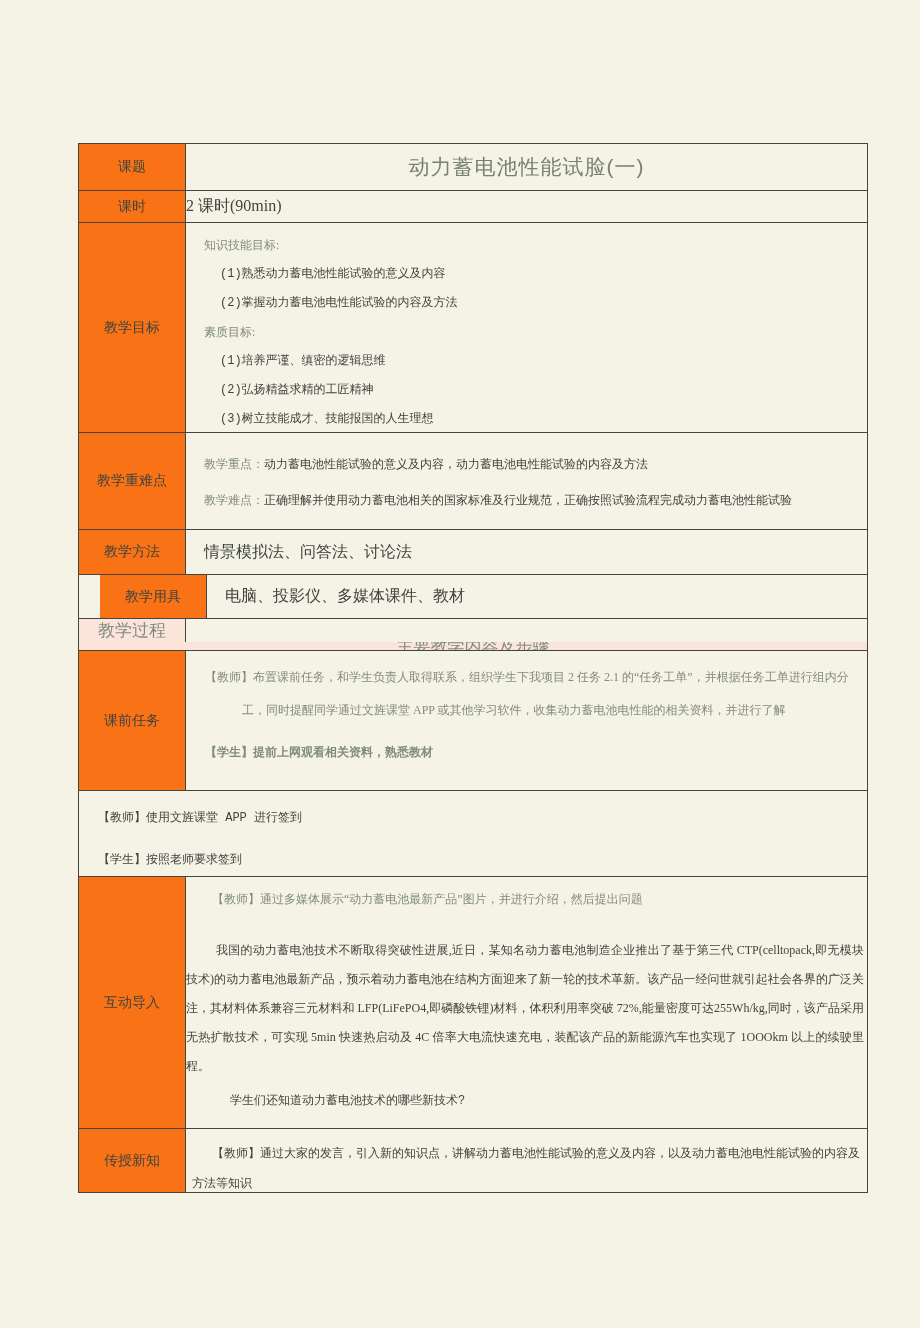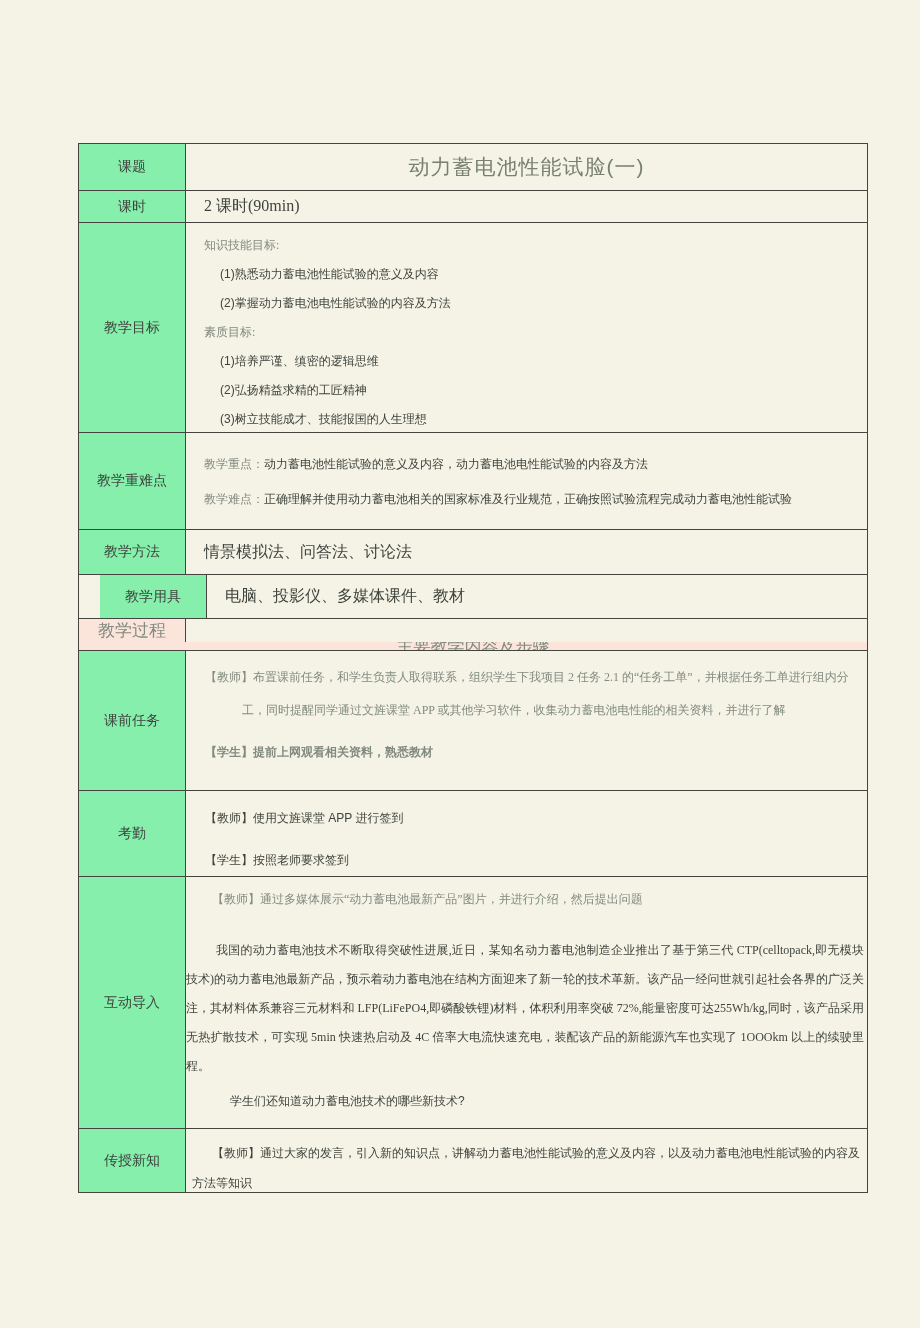--- a/index.html
+++ b/index.html
@@ -10,42 +10,42 @@
     color:#3e433d;
   }
   .doc{
     position:absolute;left:78px;top:143px;width:788px;
     border:1px solid #45453f;background:#f5f3e5;
   }
   .row{display:flex;box-sizing:border-box;}
   .row + .row{border-top:1px solid #45453f;}
   .lcell{
     width:107px;flex-shrink:0;box-sizing:border-box;
-    border-right:1px solid #45453f;background:#86efac;
+    border-right:1px solid #45453f;background:#f97316;
     display:flex;align-items:center;justify-content:center;
     font-family:"Liberation Sans","DejaVu Sans",sans-serif;
     font-size:14px;color:#3e433d;text-align:center;
   }
   .rcell{flex:1;background:#f5f3e5;overflow:hidden;box-sizing:border-box;}
   .rcell p{margin:0;font-size:12px;}
 
   
   .r0{height:46px;} .r1{height:32px;} .r2{height:210px;} .r3{height:97px;}
   .r4{height:45px;} .r5{height:44px;padding-left:21px;} .r6{height:32px;flex-direction:column;} .r7{height:140px;}
   .r8{height:86px;} .r9{height:252px;} .r10{height:64px;}
 
   
   .r0 .rcell{display:flex;align-items:center;justify-content:center;}
   .doc-title{
     font-family:"Liberation Sans","DejaVu Sans",sans-serif;
     font-size:21px;color:#788070;letter-spacing:1px;
   }
 
   
-  .r1 .rcell{display:flex;align-items:center;padding-left:18px;}
+  .r1 .rcell{display:flex;align-items:center;}
 
   
   .r2 .rcell{padding:8px 0 0 18px;}
   .r2 p{line-height:29px;}
   .r2 p.item{padding-left:16px;}
 
   
   .r3 .rcell{padding:14px 12px 0 18px;}
   .r3 p{line-height:35px;}
 
@@ -76,21 +76,21 @@
   .r9 .question-line{padding-left:44px;margin-top:6px;}
   .r9 .student-line{padding-left:26px;margin-top:6px;}
 
   
   .r10 .rcell{padding:9px 6px 0 6px;}
   .r10 p{line-height:30px;text-indent:20px;}
 
   
   .gray{color:#828b80;}
   .dark{color:#3e433d;}
-  .emph{font-family:Liberation Sans, sans-serif;color:#3e433d;}
+  .emph{font-family:Liberation Mono, monospace;color:#3e433d;}
   .lblgray{color:#828b80;}
 </style>
 </head>
 <body>
 
 <div class="doc">
 
   <div class="row r0">
     <div class="lcell">课题</div>
     <div class="rcell">
@@ -149,21 +149,20 @@
 
   <div class="row r7">
     <div class="lcell">课前任务</div>
     <div class="rcell">
       <p class="hang gray">【教师】布置课前任务，和学生负责人取得联系，组织学生下我项目 2 任务 2.1 的“任务工单”，并根据任务工单进行组内分工，同时提醒同学通过文旌课堂 APP 或其他学习软件，收集动力蓄电池电性能的相关资料，并进行了解</p>
       <p class="student-line gray">【学生】提前上网观看相关资料，熟悉教材</p>
     </div>
   </div>
 
   <div class="row r8">
-    <div class="lcell">考勤</div>
     <div class="rcell">
       <p class="emph">【教师】使用文旌课堂 APP 进行签到</p>
       <p class="emph">【学生】按照老师要求签到</p>
     </div>
   </div>
 
   <div class="row r9">
     <div class="lcell">互动导入</div>
     <div class="rcell">
       <p class="teacher-line gray">【教师】通过多媒体展示“动力蓄电池最新产品”图片，并进行介绍，然后提出问题</p>

